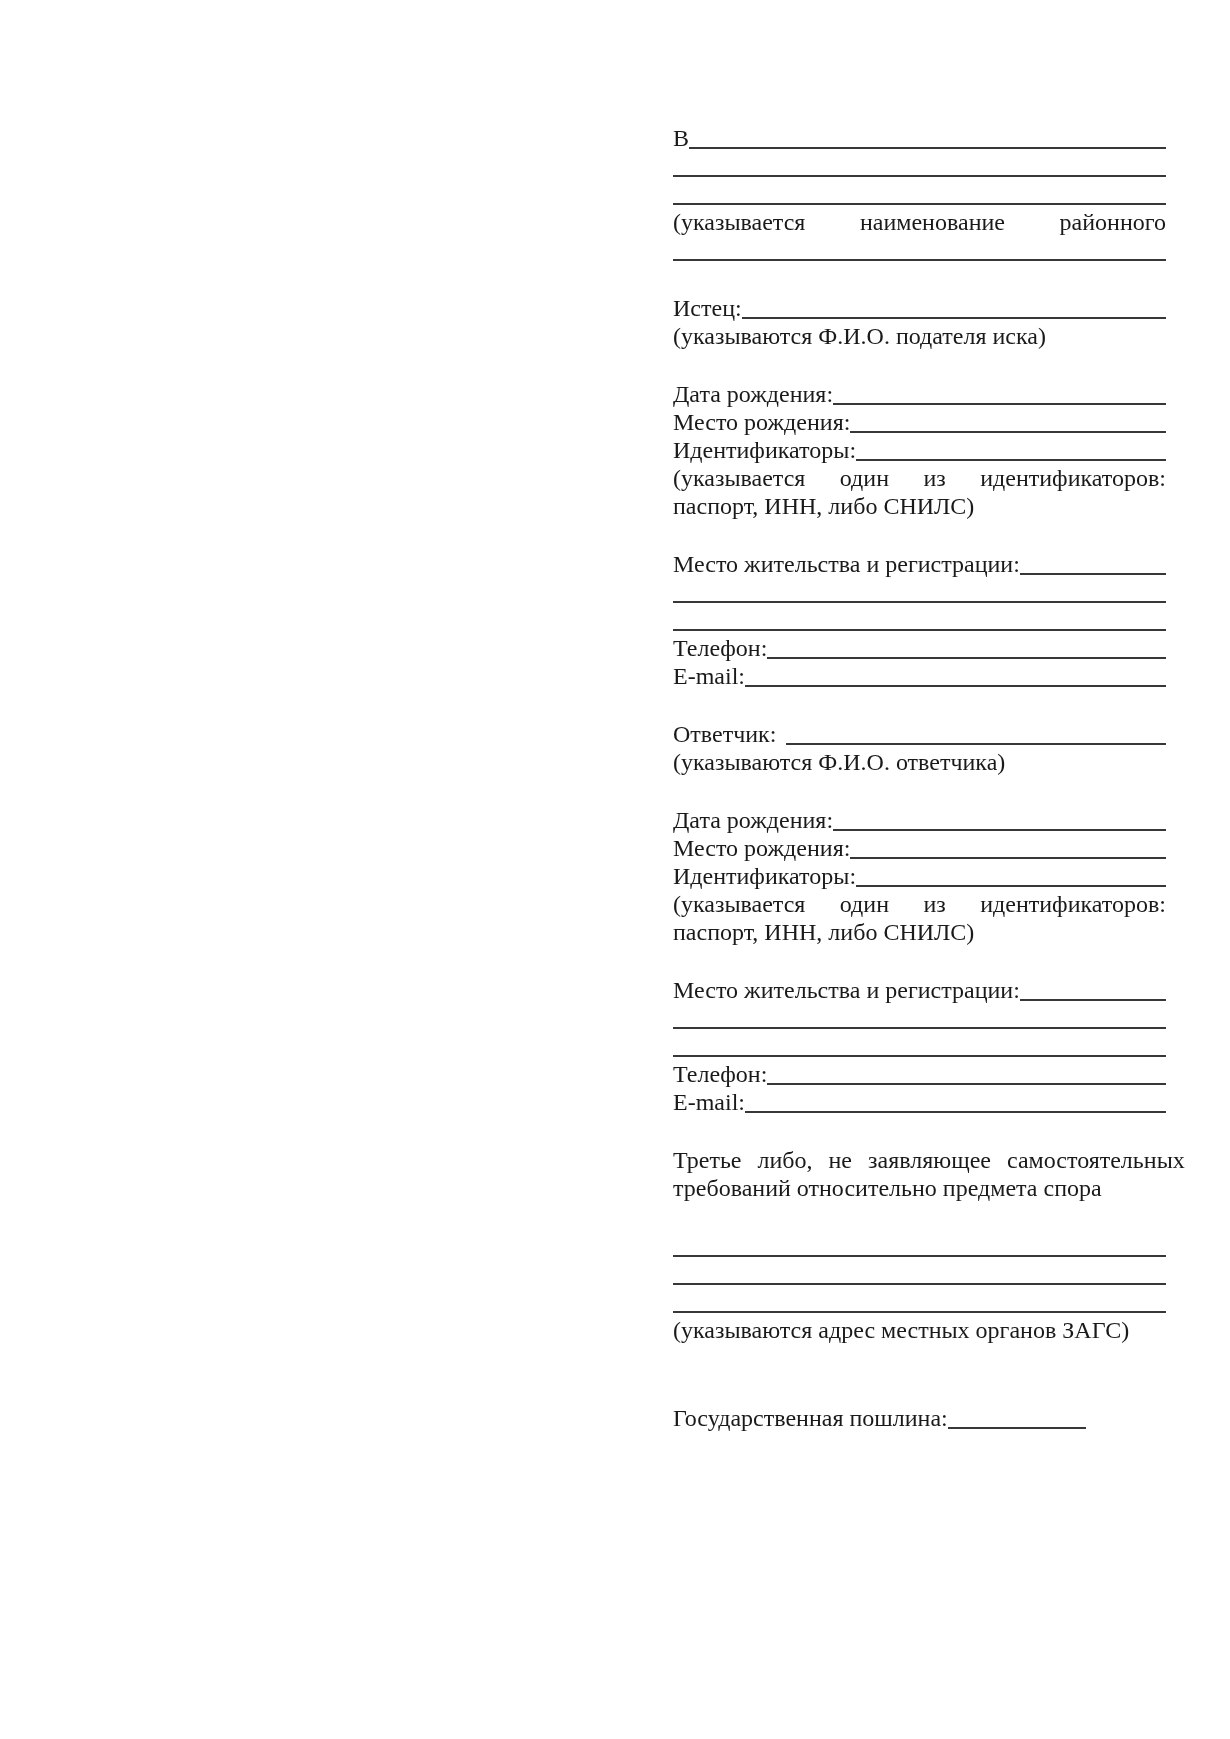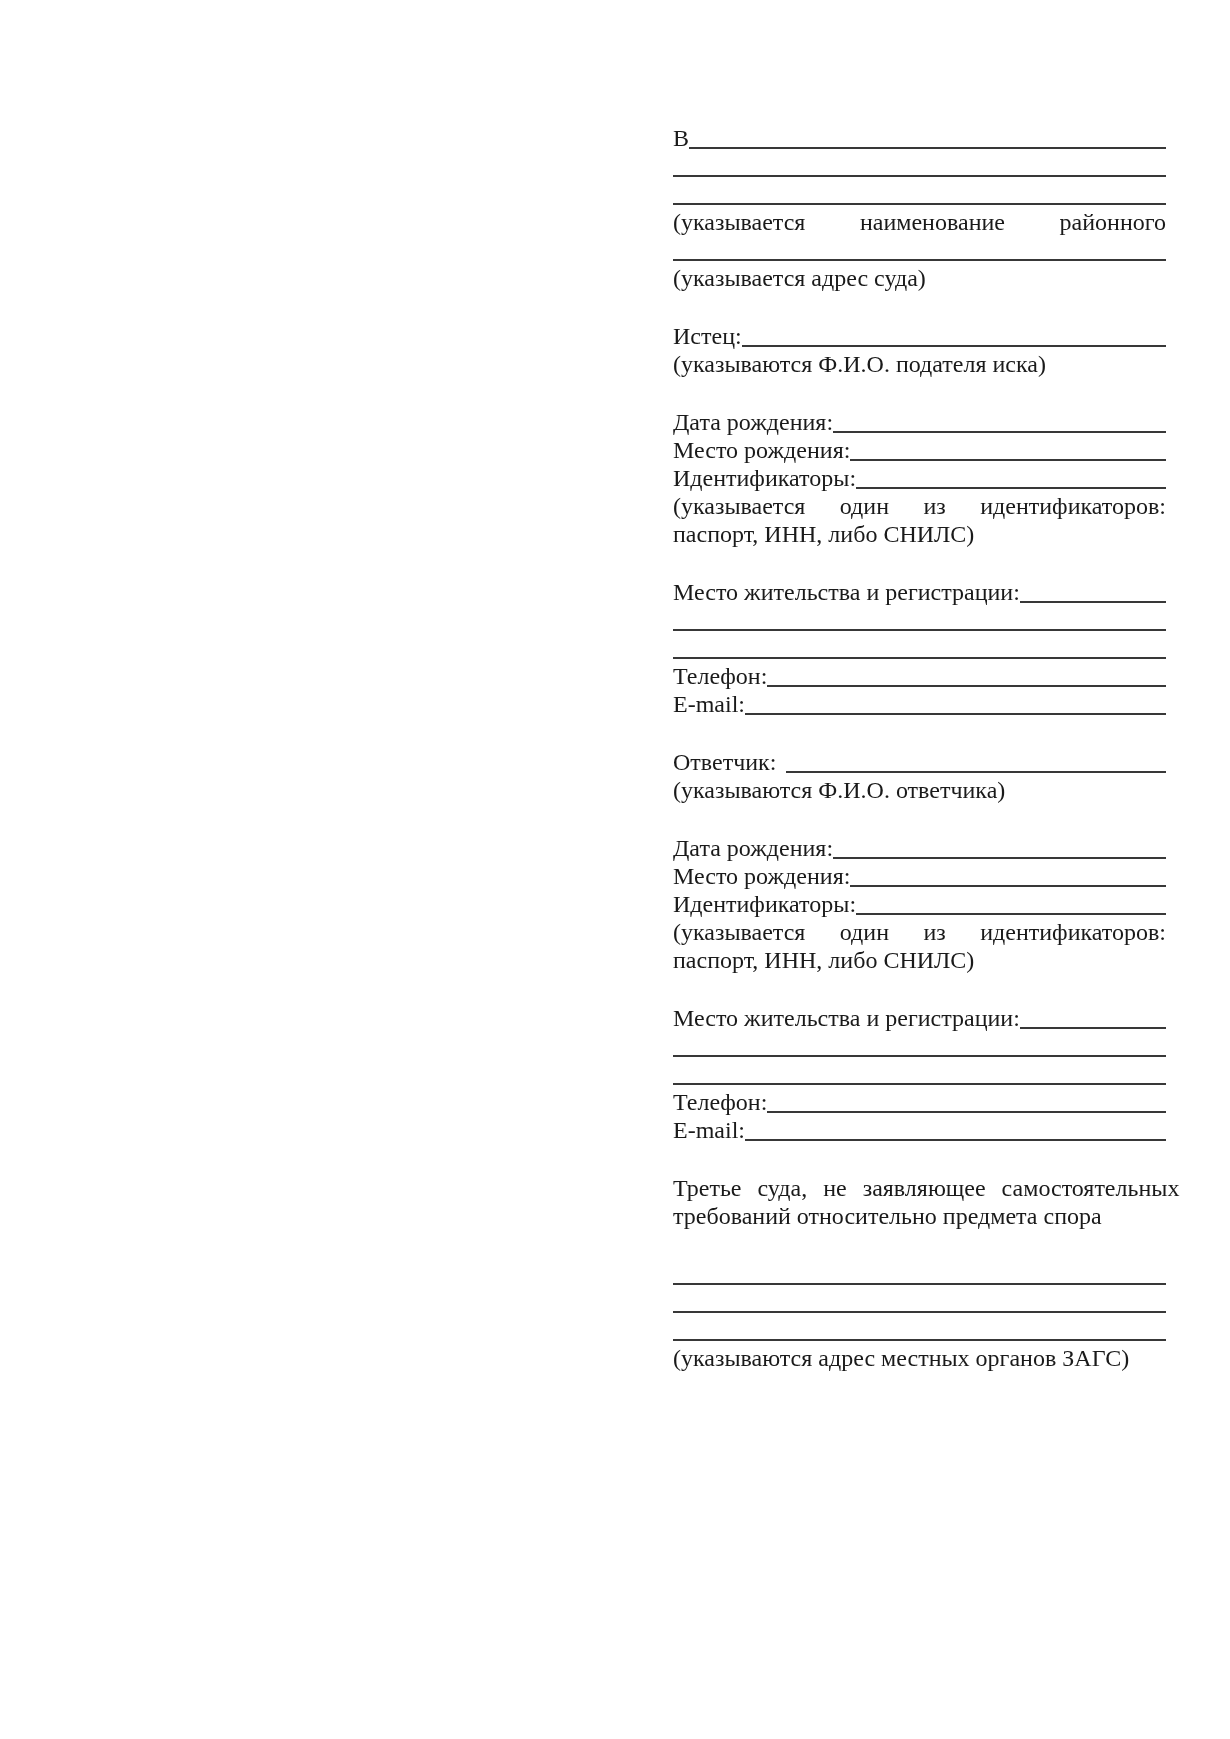--- a/index.html
+++ b/index.html
@@ -53,21 +53,20 @@
       <span class="fill"></span>
     </div>
     <div class="line just">
       <span>(указывается</span>
       <span>наименование</span>
       <span>районного</span>
     </div>
     <div class="line flexline">
       <span class="fill"></span>
     </div>
-    <div class="line text">(указывается адрес суда)</div>
     <div class="line blank"></div>
     <div class="line flexline">
       <span class="lab">Истец:</span>
       <span class="fill"></span>
     </div>
     <div class="line text">(указываются Ф.И.О. подателя иска)</div>
     <div class="line blank"></div>
     <div class="line flexline">
       <span class="lab">Дата рождения:</span>
       <span class="fill"></span>
@@ -147,32 +146,36 @@
       <span class="lab">Телефон:</span>
       <span class="fill"></span>
     </div>
     <div class="line flexline">
       <span class="lab">E-mail:</span>
       <span class="fill"></span>
     </div>
     <div class="line blank"></div>
     <div class="line just">
       <span>Третье</span>
-      <span>суда,</span>
+      <span>либо,</span>
       <span>не</span>
       <span>заявляющее</span>
       <span>самостоятельных</span>
     </div>
     <div class="line text">требований относительно предмета спора</div>
     <div class="line blank"></div>
     <div class="line flexline">
       <span class="fill"></span>
     </div>
     <div class="line flexline">
       <span class="fill"></span>
     </div>
     <div class="line flexline">
       <span class="fill"></span>
     </div>
     <div class="line text">(указываются адрес местных органов ЗАГС)</div>
     <div class="line blank"></div>
     <div class="line blank"></div>
+    <div class="line flexline">
+      <span class="lab">Государственная пошлина:</span>
+      <span class="fill" style="flex: 0 0 138px;"></span>
+    </div>
   </div>
 
 </body></html>

